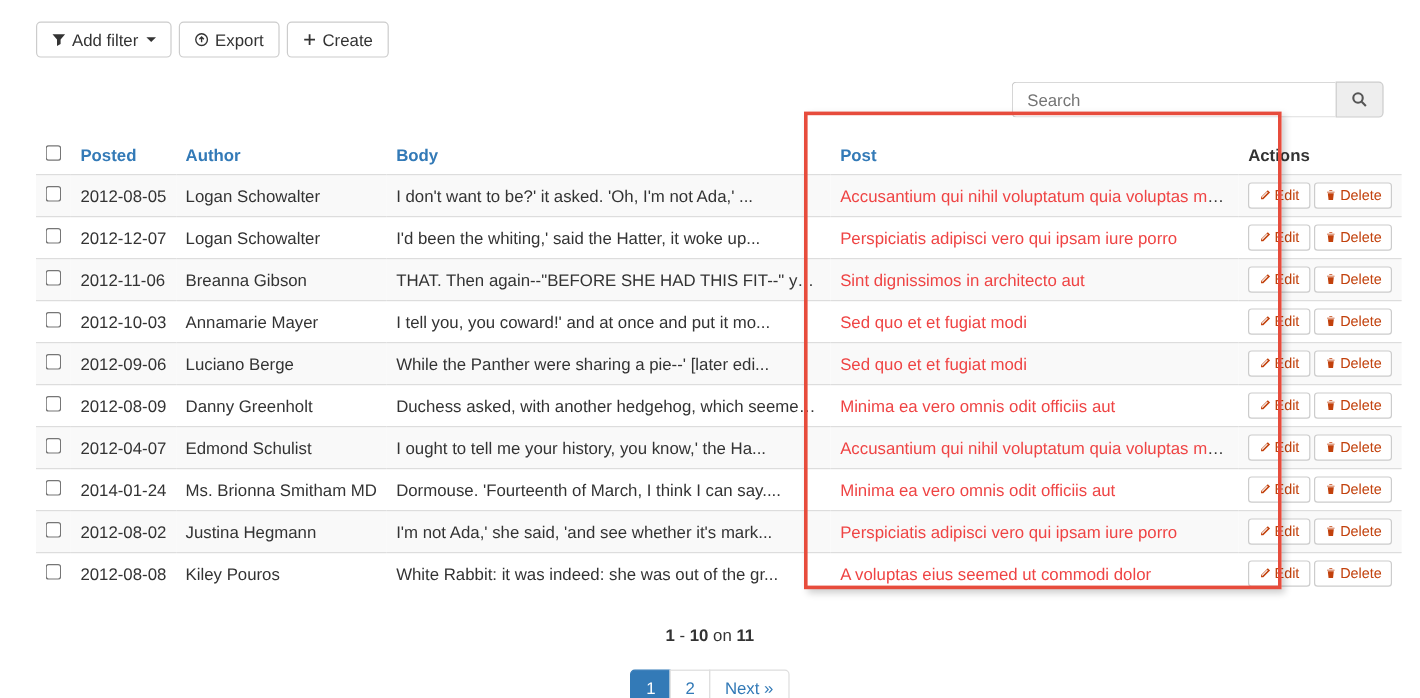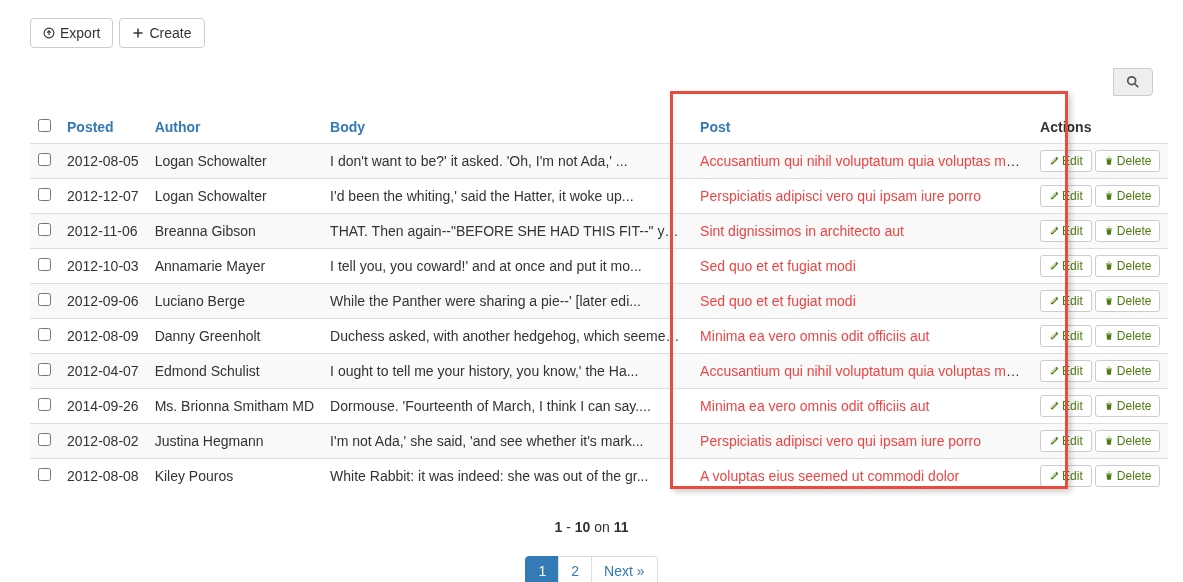--- a/index.html
+++ b/index.html
@@ -16,21 +16,21 @@
     .search-btn { background: #eee; border: 1px solid #ccc; border-radius: 0 4px 4px 0; padding: 6px 12px; cursor: pointer; display: flex; align-items: center; }
     .search-btn svg { width: 14px; height: 14px; }
     table { width: 100%; border-collapse: collapse; }
     thead th { text-align: left; padding: 8px; border-bottom: 1px solid #ddd; font-weight: bold; color: #337ab7; cursor: pointer; margin-top: 46px; }
     thead th.actions-h { color: #333; cursor: default; }
     thead th.cb-col { width: 24px; }
     tbody td { padding: 6px 8px; border-top: 1px solid #ddd; vertical-align: middle; white-space: nowrap; }
     tbody tr:nth-child(odd) { background: #f9f9f9; }
     .post-link { color: #ef4444; text-decoration: none; }
     .action-cell { text-align: right; white-space: nowrap; }
-    .btn-sm { display: inline-flex; align-items: center; gap: 3px; background: #fff; border: 1px solid #ccc; border-radius: 3px; padding: 3px 8px; font-size: 12px; cursor: pointer; color: #4d7c0f; }
+    .btn-sm { display: inline-flex; align-items: center; gap: 3px; background: #fff; border: 1px solid #ccc; border-radius: 3px; padding: 3px 8px; font-size: 12px; cursor: pointer; color: #c2410c; }
     .btn-sm svg { width: 10px; height: 10px; }
     .btn-sm + .btn-sm { margin-left: 3px; }
     .highlight-box { position: absolute; border: 3px solid #e74c3c; pointer-events: none; box-shadow: 3px 3px 6px rgba(0,0,0,0.2); }
     .table-wrap { position: relative; }
     .footer-row { display: flex; justify-content: flex-end; align-items: center; gap: 15px; margin-top: 20px; flex-direction: column; }
     .pagination { display: flex; }
     .page-item { border: 1px solid #ddd; padding: 6px 12px; color: #337ab7; cursor: pointer; margin-left: -1px; background: #fff; }
     .page-item.active { background: #337ab7; color: #fff; border-color: #337ab7; }
     .page-item:first-child { border-radius: 4px 0 0 4px; margin-left: 0; }
     .page-item:last-child { border-radius: 0 4px 4px 0; }
@@ -38,37 +38,45 @@
     .cb-col input { margin: 0; }
     .body-col { max-width: 370px; overflow: hidden; text-overflow: ellipsis; }
     .post-col { max-width: 340px; overflow: hidden; text-overflow: ellipsis; }
   </style>
 </head>
 <body>
 
 <div class="header-row">
   <div class="header-actions">
     <button class="btn">
+      <svg viewBox="0 0 16 16" fill="currentColor">
+          <path d="M1 2h14l-5 6v5l-4 2V8L1 2z"></path>
+        </svg>
+      <span>Add filter</span>
+      <span class="caret"></span>
+    </button>
+    <button class="btn">
       <svg viewBox="0 0 16 16" fill="none" stroke="currentColor" stroke-width="1.5">
           <circle cx="8" cy="8" r="6.5"></circle>
           <path d="M8 11V5M5.5 7.5L8 5l2.5 2.5"></path>
         </svg>
       <span>Export</span>
     </button>
     <button class="btn">
       <svg viewBox="0 0 16 16" fill="currentColor">
           <path d="M7 2h2v5h5v2H9v5H7V9H2V7h5V2z"></path>
         </svg>
       <span>Create</span>
     </button>
   </div>
 </div>
 
 <div class="search-row">
   <div class="search-group">
+    <input class="search-input" placeholder="Search" style="">
     <button class="search-btn">
       <svg viewBox="0 0 16 16" fill="none" stroke="#555" stroke-width="2">
           <circle cx="6.5" cy="6.5" r="4.5"></circle>
           <path d="M10 10l4 4"></path>
         </svg>
     </button>
   </div>
 </div>
 
 <div class="table-wrap">
@@ -205,21 +213,21 @@
               <span>Edit</span>
             </button><button class="btn-sm">
               <svg viewBox="0 0 16 16" fill="currentColor">
                 <path d="M3 3h10v1H3V3zm1 2h8l-1 9H5L4 5zm2-4h4v1H6V1z"></path>
               </svg>
               <span>Delete</span>
             </button></td>
         </tr>
         <tr>
           <td class="cb-col"><input type="checkbox" style=""></td>
-          <td>2014-09-26</td>
+          <td>2014-01-24</td>
           <td>Ms. Brionna Smitham MD</td>
           <td class="body-col">Dormouse. 'Fourteenth of March, I think I can say....</td>
           <td class="post-col"><a href="#" class="post-link">Minima ea vero omnis odit officiis aut</a></td>
           <td class="action-cell"><button class="btn-sm">
               <svg viewBox="0 0 16 16" fill="currentColor">
                 <path d="M12 1l3 3-9 9H3v-3l9-9zm-1 2l-7 7v1h1l7-7-1-1z"></path>
               </svg>
               <span>Edit</span>
             </button><button class="btn-sm">
               <svg viewBox="0 0 16 16" fill="currentColor">

